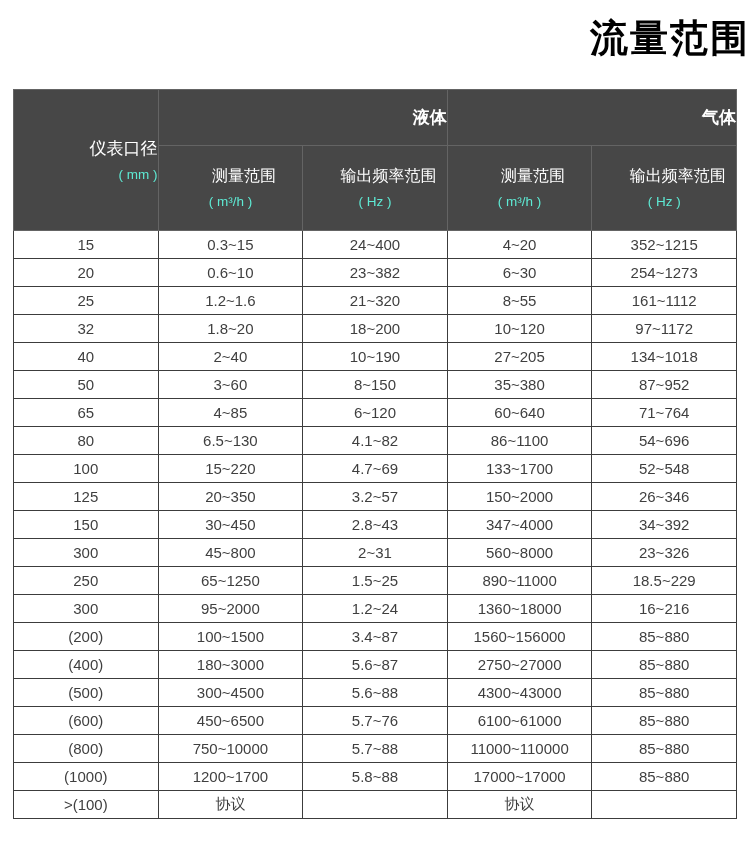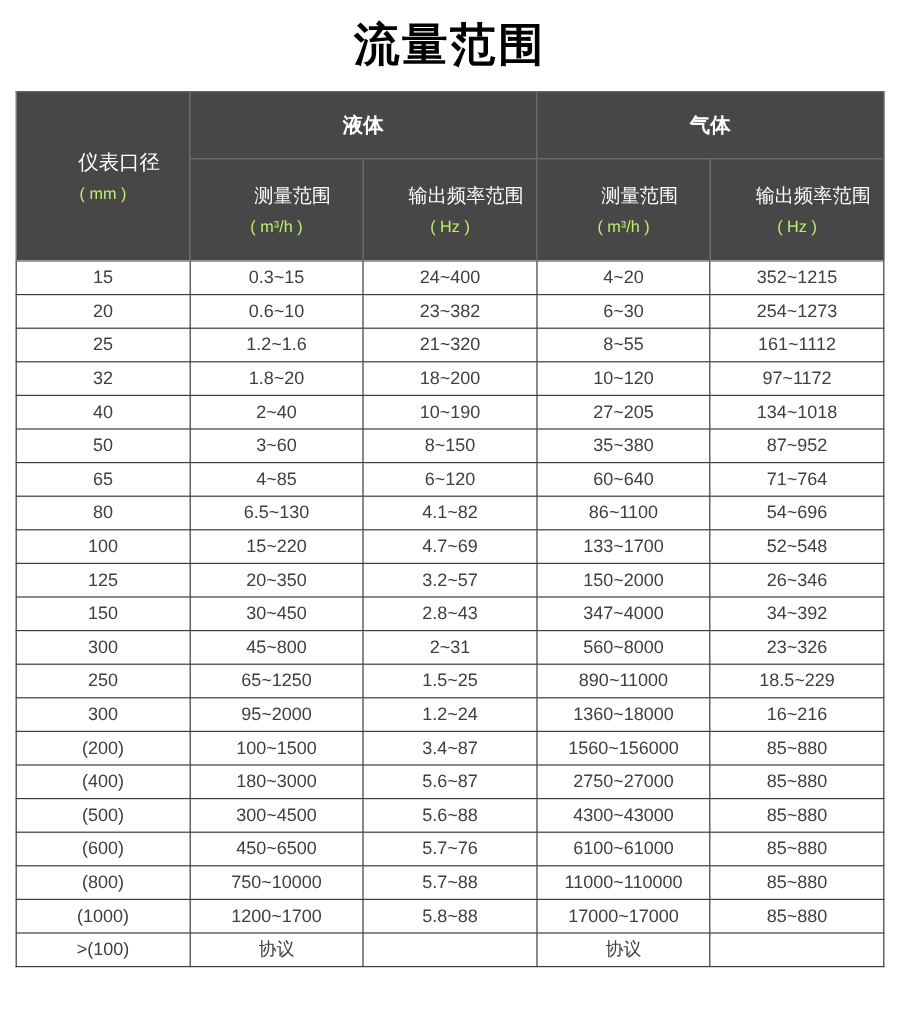--- a/index.html
+++ b/index.html
@@ -8,56 +8,56 @@
     background: #ffffff;
     font-family: "Liberation Sans", "DejaVu Sans", sans-serif;
   }
   .page {
     width: 750px;
     height: 850px;
     background: #ffffff;
     overflow: hidden;
   }
   .page-title {
-    text-align: center;
+    text-align: right;
     font-size: 38px;
     font-weight: 700;
     color: #000000;
     letter-spacing: 2px;
-    padding: 16px 0 14px 0;
+    padding: 16px 0 27px 0;
     line-height: 1.2;
   }
   table.flow-table {
     border-collapse: collapse;
     table-layout: fixed;
     width: 724px;
     margin: 0 13px;
   }
   table.flow-table col { width: 20%; }
 
   
   thead th {
     background: #474747;
     color: #ffffff;
     font-weight: 700;
     border: 1px solid #646464;
     padding: 0;
     vertical-align: middle;
     text-align: center;
   }
-  thead tr.group-row th { height: 55px; font-size: 17px; }
+  thead tr.group-row th { height: 55px; font-size: 17px; text-align: right; }
   thead tr.sub-row th   { height: 84px; font-size: 16px; }
   th.diameter-cell { font-size: 17px; }
   .hdr-label { display: block; font-weight: 400; margin-left: 27px; }
   .hdr-unit  {
     display: block;
     font-weight: 400;
     font-size: 13.5px;
     margin-top: 7px;
-    color: #bef264;
+    color: #5eead4;
   }
 
   
   tbody td {
     border: 1px solid #3c3c3c;
     height: 27px;
     text-align: center;
     vertical-align: middle;
     font-size: 15px;
     color: #3f3f3f;

